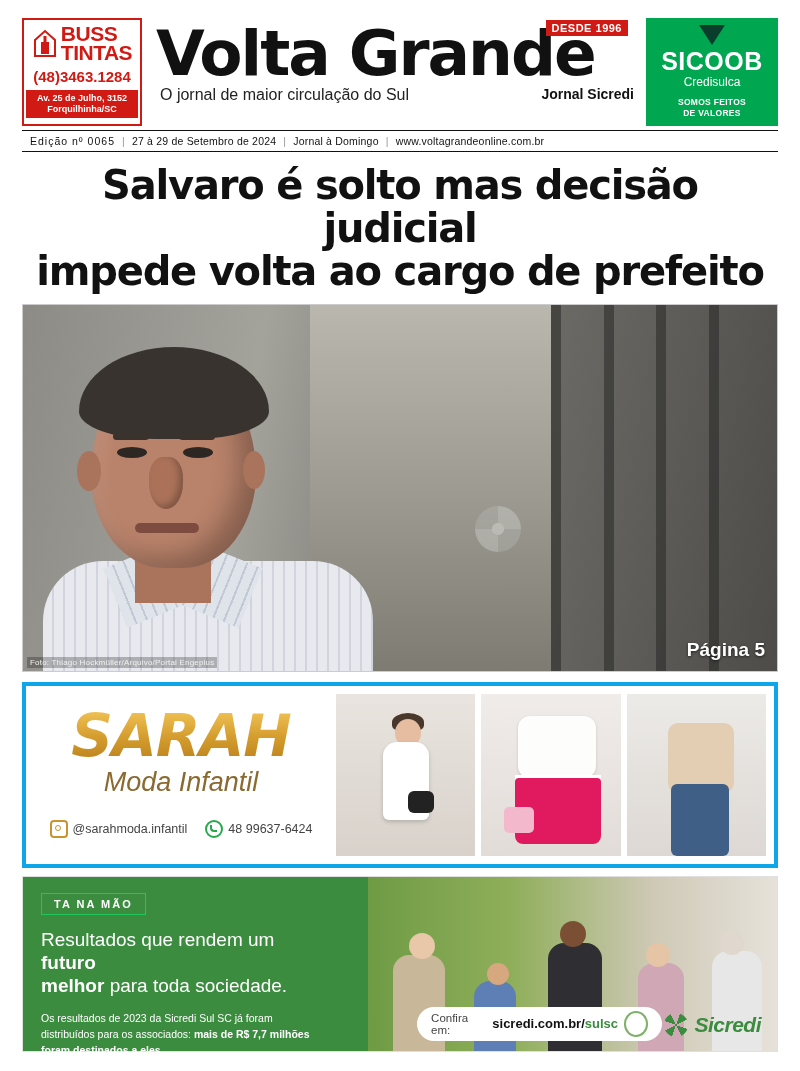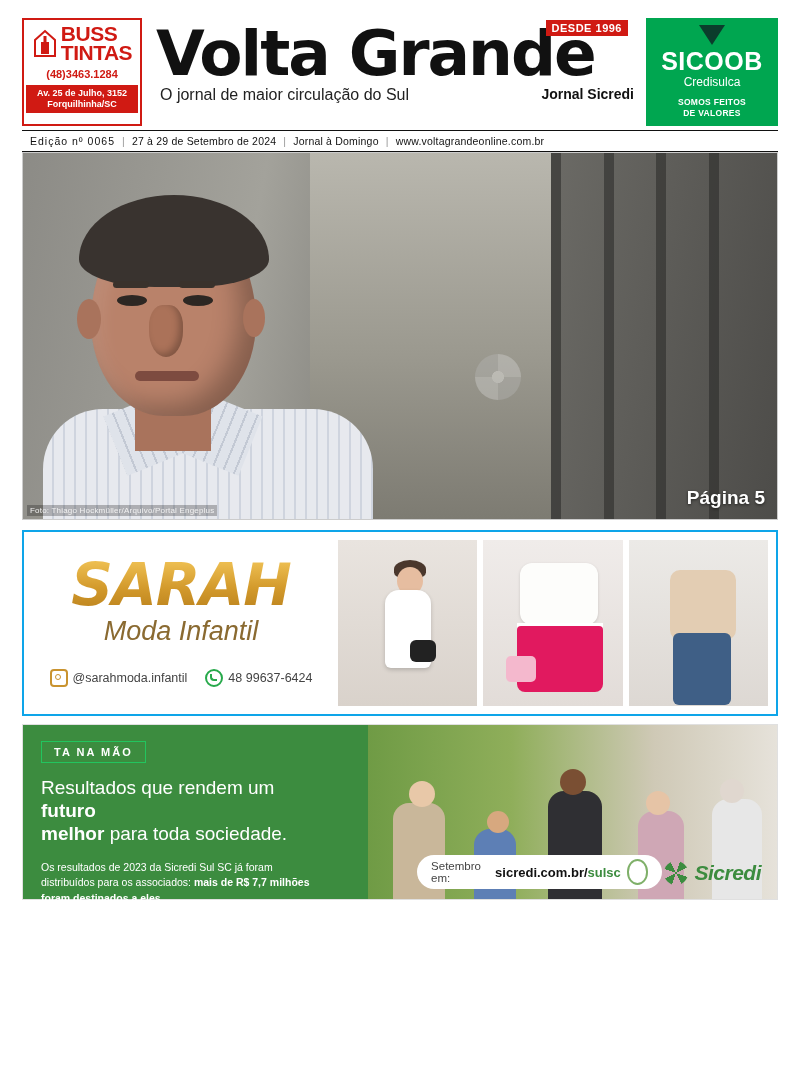--- a/index.html
+++ b/index.html
@@ -58,21 +58,21 @@
     flex-direction: column;
     line-height: 0.92;
   }
   .buss-words span {
     font-weight: bold;
     font-size: 21px;
     letter-spacing: -0.5px;
     color: #d01a13;
   }
   .buss-phone {
-    font-size: 11px;
+    font-size: 15px;
     font-weight: bold;
     margin-top: 5px;
     color: #d01a13;
   }
   .buss-addr-box {
     background: #d01a13;
     color: #fff;
     width: 100%;
     text-align: center;
     font-size: 9px;
@@ -365,21 +365,21 @@
     bottom: 10px;
     font-size: 19px;
     font-weight: bold;
     color: #fff;
     text-shadow: 0 1px 3px rgba(0,0,0,0.6);
   }
 
   
   .ad-sarah {
     margin-top: 10px;
-    border: 2px solid #0ea5e9;
+    border: 4px solid #0ea5e9;
     box-sizing: border-box;
     height: 186px;
     display: flex;
     background: #fff;
     padding: 8px;
     gap: 8px;
   }
   .sarah-left {
     flex: 1;
     display: flex;
@@ -714,20 +714,24 @@
   <div class="edition-bar">
     <span class="ed-num">Edição nº 0065</span>
     <span class="sep">|</span>
     <span>27 à 29 de Setembro de 2024</span>
     <span class="sep">|</span>
     <span>Jornal à Domingo</span>
     <span class="sep">|</span>
     <span>www.voltagrandeonline.com.br</span>
   </div>
 
+  <div class="headline">
+    <div>Salvaro é solto mas decisão judicial</div>
+    <div>impede volta ao cargo de prefeito</div>
+  </div>
 
   <div class="photo">
     <div class="photo-bg-bars">
       <div class="bar" style="left:70%;width:10px;"></div>
       <div class="bar" style="left:77%;width:10px;"></div>
       <div class="bar" style="left:84%;width:10px;"></div>
       <div class="bar" style="left:91%;width:10px;"></div>
       <div class="photo-wall"></div>
       <div class="photo-logo-ghost"></div>
     </div>
@@ -806,21 +810,21 @@
         <div class="p2h sr-person" style="border-radius:50%"></div>
       <div class="sr-person p3"></div>
         <div class="p3h sr-person" style="border-radius:50%"></div>
       <div class="sr-person p4"></div>
         <div class="p4h sr-person" style="border-radius:50%"></div>
       <div class="sr-person p5"></div>
         <div class="p5h sr-person" style="border-radius:50%"></div>
       <div class="sr-ball"></div>
 
       <div class="sic-cta">
-        <span>Setembro em:</span>
+        <span>Confira em:</span>
         <span class="cta-url"><span style="color:#111">sicredi.com.br/</span><span>sulsc</span></span>
         <span class="cta-ring"></span>
       </div>
 
       <div class="sicredi-logo">
         <span class="sicredi-leaf"></span>
         <span class="sicredi-word">Sicredi</span>
       </div>
     </div>
   </div>

